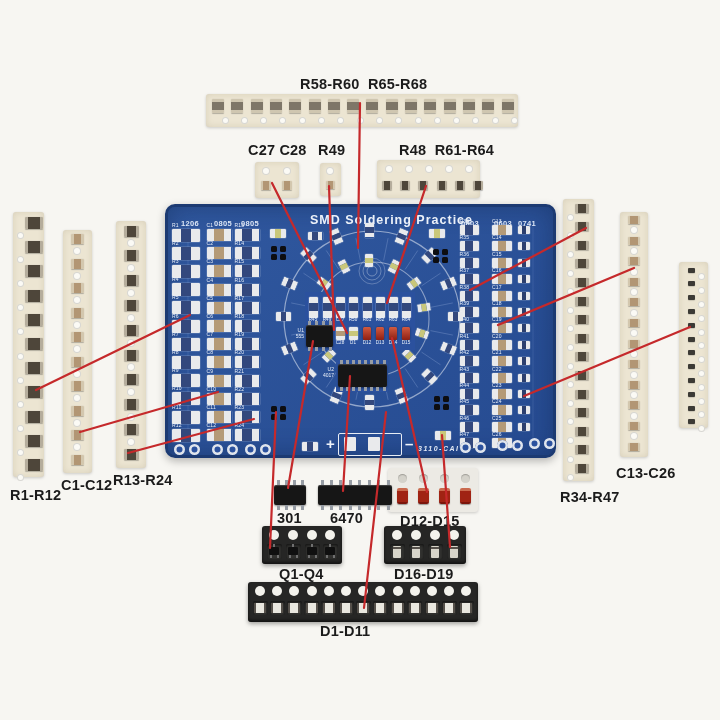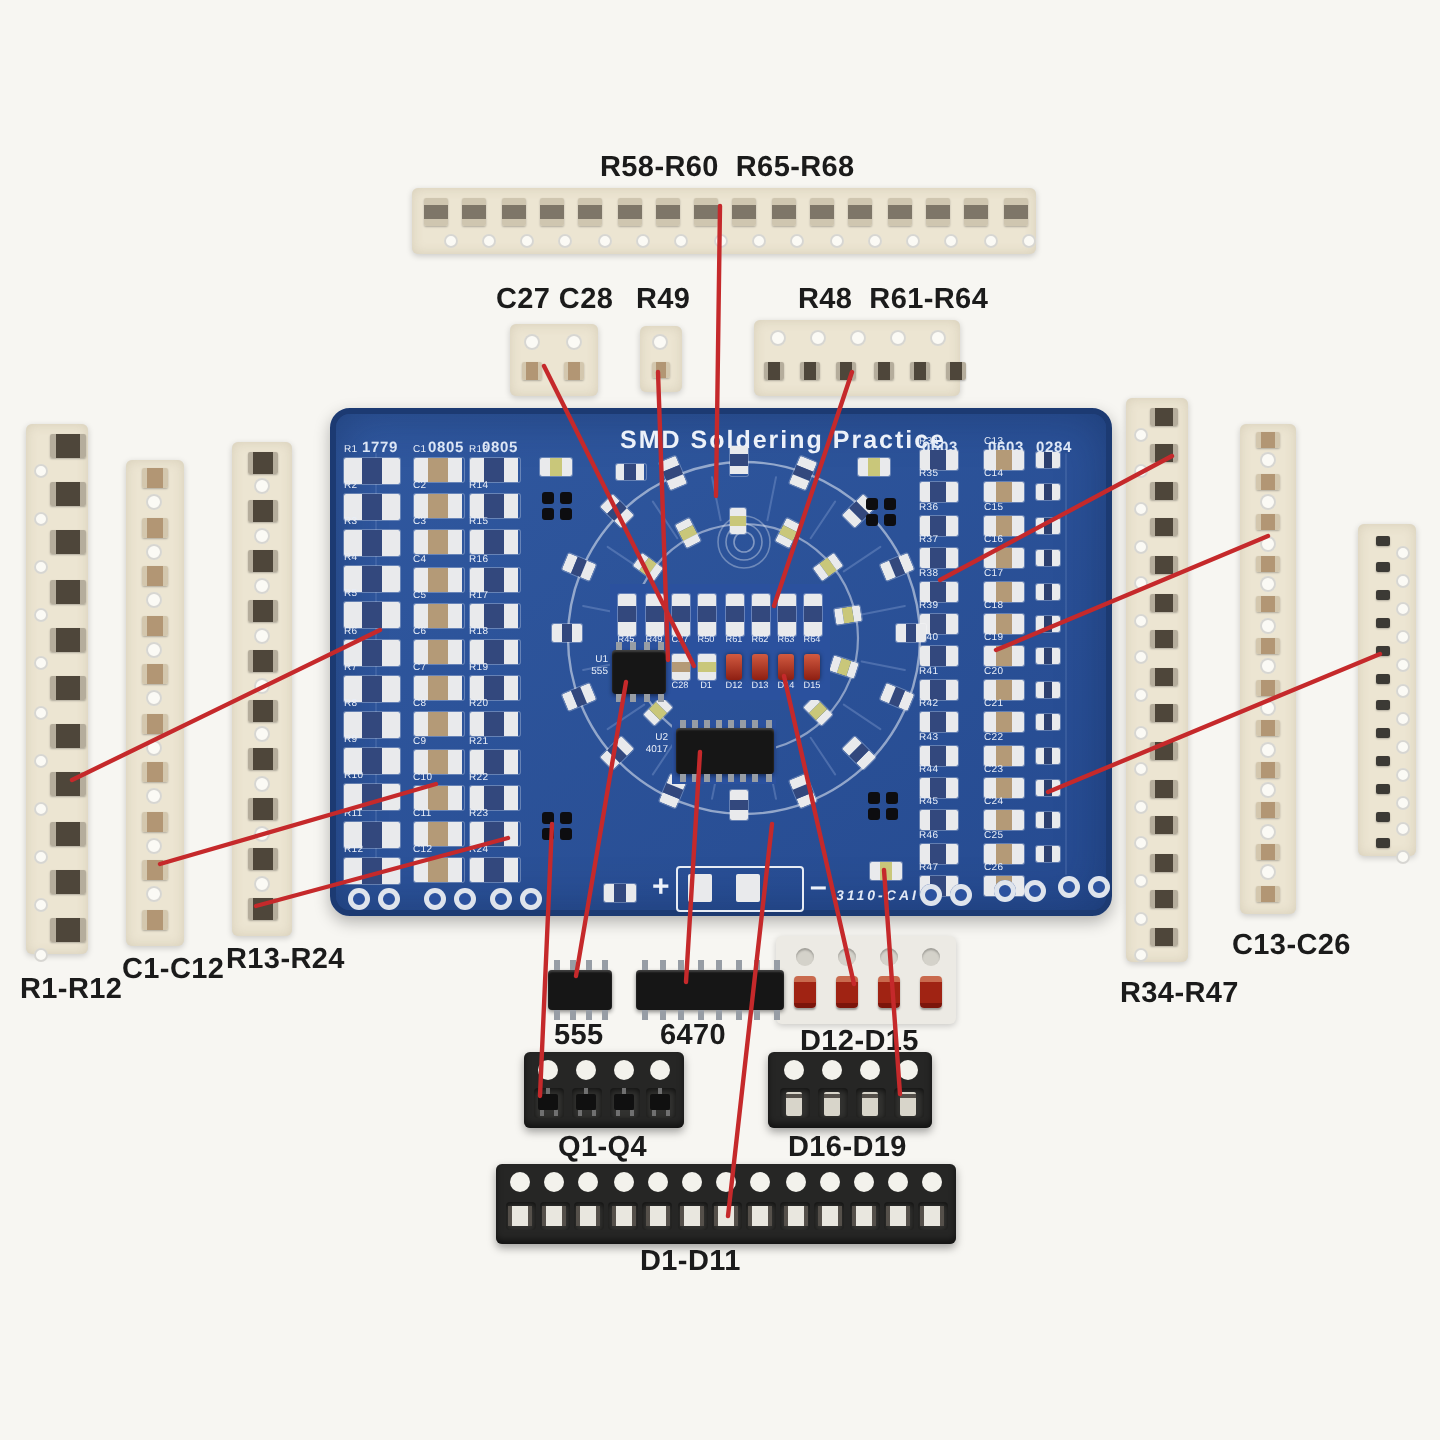--- a/index.html
+++ b/index.html
@@ -73,26 +73,26 @@
          background:linear-gradient(180deg,#d25a40,#8e1f12);box-shadow:0 0 2px rgba(0,0,0,.5);}
   svg.callouts{position:absolute;left:0;top:0;pointer-events:none;}
 </style>
 </head>
 <body>
 
 <div class="scene" id="scene">
 
   <div class="board" id="board">
     <span class="ptitle">SMD Soldering Practice</span>
-    <span class="hdr" style="left:5px">1779</span>
+    <span class="hdr" style="left:5px">1206</span>
     <span class="hdr" style="left:38px">0805</span>
     <span class="hdr" style="left:65px">0805</span>
     <span class="hdr" style="left:285px">0603</span>
     <span class="hdr" style="left:318px">0603</span>
-    <span class="hdr" style="left:342px">0284</span>
+    <span class="hdr" style="left:342px">0741</span>
     <span class="pcode">3110-CAI</span>
     <span class="ppm" style="left:158px;top:229px">+</span>
     <span class="ppm" style="left:237px;top:229px">–</span>
   <svg width="385" height="248" style="position: absolute; left: 0px; top: 0px;">
         <circle cx="204" cy="112" r="88" fill="none" stroke="#e9eef6" stroke-width="1.2" opacity="0.55"></circle>
         <circle cx="204" cy="112" r="57" fill="none" stroke="#e9eef6" stroke-width="1.1" opacity="0.5"></circle>
         <circle cx="204" cy="64" r="5" fill="none" stroke="#e9eef6" stroke-width="0.8" opacity="0.45"></circle>
         <circle cx="204" cy="64" r="9" fill="none" stroke="#e9eef6" stroke-width="0.8" opacity="0.4"></circle>
         <circle cx="204" cy="64" r="13" fill="none" stroke="#e9eef6" stroke-width="0.8" opacity="0.35"></circle>
         <line x1="215.7054193209677" y1="53.152883175806174" x2="219.99740640532252" y2="31.5756070069351" stroke="#9db4e0" stroke-width="1" opacity="0.3" stroke-linecap="round"></line>
@@ -497,21 +497,21 @@
 
   <div class="lbl" style="left:300px;top:76px">R58-R60  R65-R68</div>
   <div class="lbl" style="left:248px;top:142px">C27 C28</div>
   <div class="lbl" style="left:318px;top:142px">R49</div>
   <div class="lbl" style="left:399px;top:142px">R48  R61-R64</div>
   <div class="lbl" style="left:10px;top:487px">R1-R12</div>
   <div class="lbl" style="left:61px;top:477px">C1-C12</div>
   <div class="lbl" style="left:113px;top:472px">R13-R24</div>
   <div class="lbl" style="left:560px;top:489px">R34-R47</div>
   <div class="lbl" style="left:616px;top:465px">C13-C26</div>
-  <div class="lbl" style="left:277px;top:510px">555</div>
+  <div class="lbl" style="left:277px;top:510px">301</div>
   <div class="lbl" style="left:330px;top:510px">6470</div>
   <div class="lbl" style="left:400px;top:513px">D12-D15</div>
   <div class="lbl" style="left:279px;top:566px">Q1-Q4</div>
   <div class="lbl" style="left:394px;top:566px">D16-D19</div>
   <div class="lbl" style="left:320px;top:623px">D1-D11</div>
 <div class="fp" style="left: 172px; top: 228.5px; width: 28px; height: 13px;">
       <i class="pad"></i>
       <i class="ctr r"></i>
       <i class="pad"></i>
     </div>

